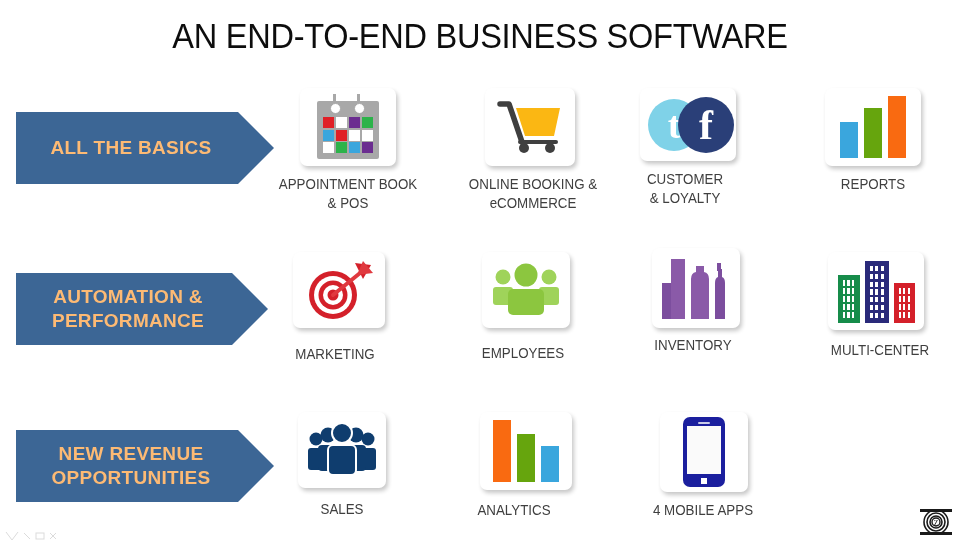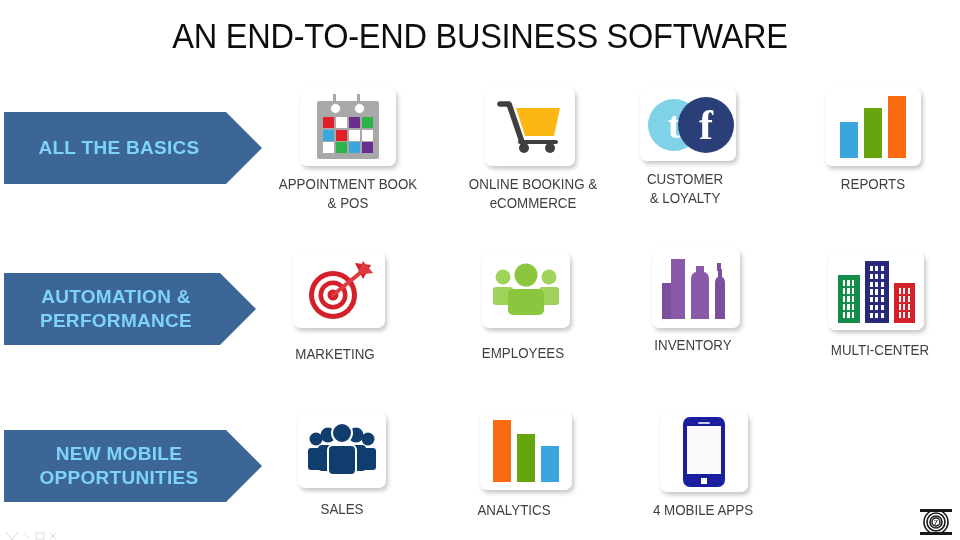--- a/index.html
+++ b/index.html
@@ -28,28 +28,28 @@
     color: #0d0d0d;
     font-family: "Liberation Sans", sans-serif;
     transform: scaleX(0.93);
     transform-origin: center top;
     white-space: nowrap;
   }
 
   
   .banner {
     position: absolute;
-    left: 4px;
+    left: 16px;
     height: 72px;
     display: flex;
     align-items: center;
     box-sizing: border-box;
     padding-left: 18px;
     padding-right: 46px;
-    color: #7dd3fc;
+    color: #fdba74;
     font-weight: bold;
     font-size: 19px;
     line-height: 24px;
     letter-spacing: 0.3px;
     background: #3c6695;
     clip-path: polygon(0 0, calc(100% - 36px) 0, 100% 50%, calc(100% - 36px) 100%, 0 100%);
     filter: drop-shadow(2px 3px 3px rgba(0,0,0,0.33));
     text-align: center;
     justify-content: center;
   }
@@ -207,21 +207,21 @@
 <div class="slide-title">AN END-TO-END BUSINESS SOFTWARE</div>
 
 <div class="banner" id="banner-1">
   <span>ALL THE BASICS</span>
 </div>
 <div class="banner" id="banner-2">
   <span>AUTOMATION &amp;
 PERFORMANCE</span>
 </div>
 <div class="banner" id="banner-3">
-  <span>NEW MOBILE
+  <span>NEW REVENUE
 OPPORTUNITIES</span>
 </div>
 
 <div class="card" style="left:300px; top:88px; width:96px; height:78px;">
   <div class="card-inner">
     <div class="cal">
       <div class="cal-ring l"></div>
       <div class="cal-ring r"></div>
       <div class="cal-dot l"></div>
       <div class="cal-dot r"></div>

